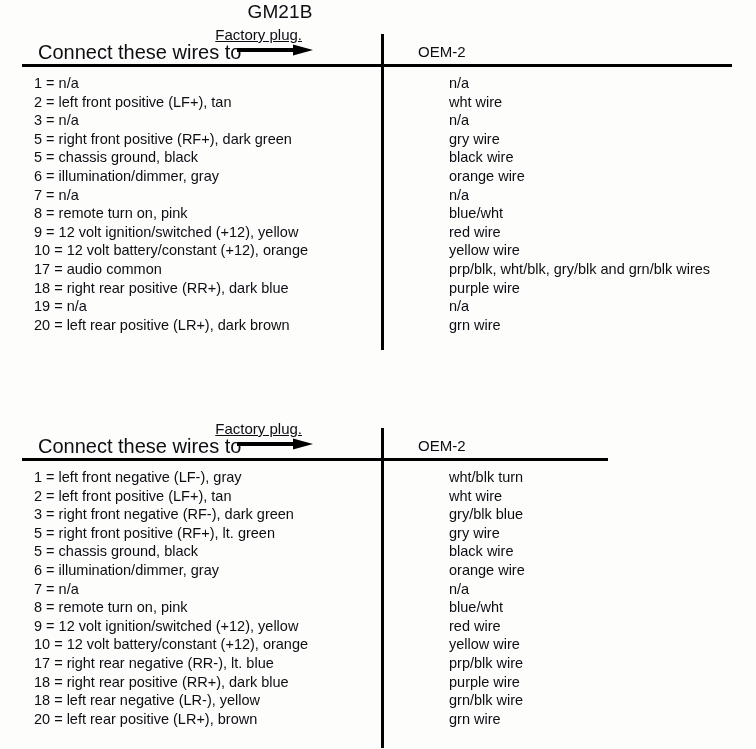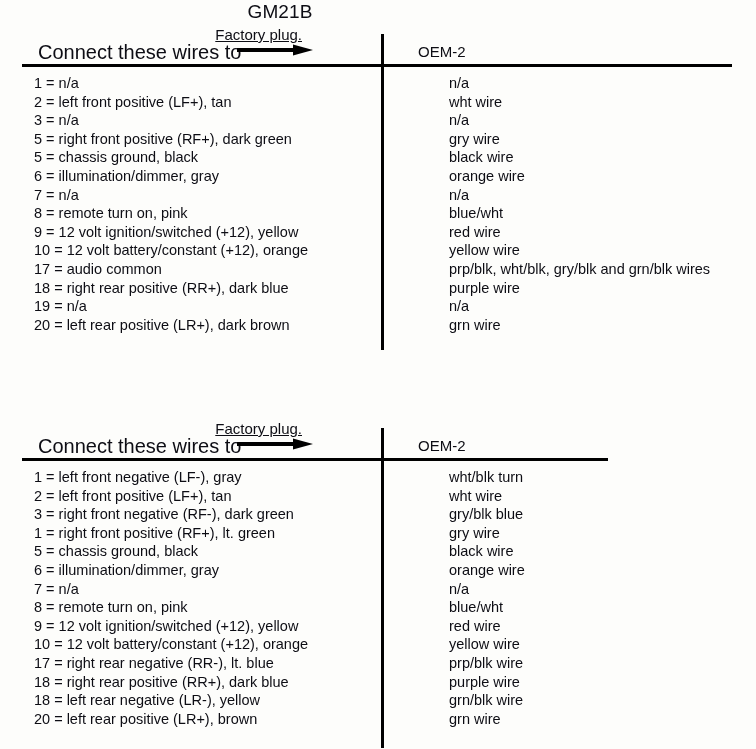--- a/index.html
+++ b/index.html
@@ -230,21 +230,21 @@
     </div>
     <div class="row">
       <span class="cell-left">2 = left front positive (LF+), tan</span>
       <span class="cell-right">wht wire</span>
     </div>
     <div class="row">
       <span class="cell-left">3 = right front negative (RF-), dark green</span>
       <span class="cell-right">gry/blk blue</span>
     </div>
     <div class="row">
-      <span class="cell-left">1 = right front positive (RF+), lt. green</span>
+      <span class="cell-left">5 = right front positive (RF+), lt. green</span>
       <span class="cell-right">gry wire</span>
     </div>
     <div class="row">
       <span class="cell-left">5 = chassis ground, black</span>
       <span class="cell-right">black wire</span>
     </div>
     <div class="row">
       <span class="cell-left">6 = illumination/dimmer, gray</span>
       <span class="cell-right">orange wire</span>
     </div>

